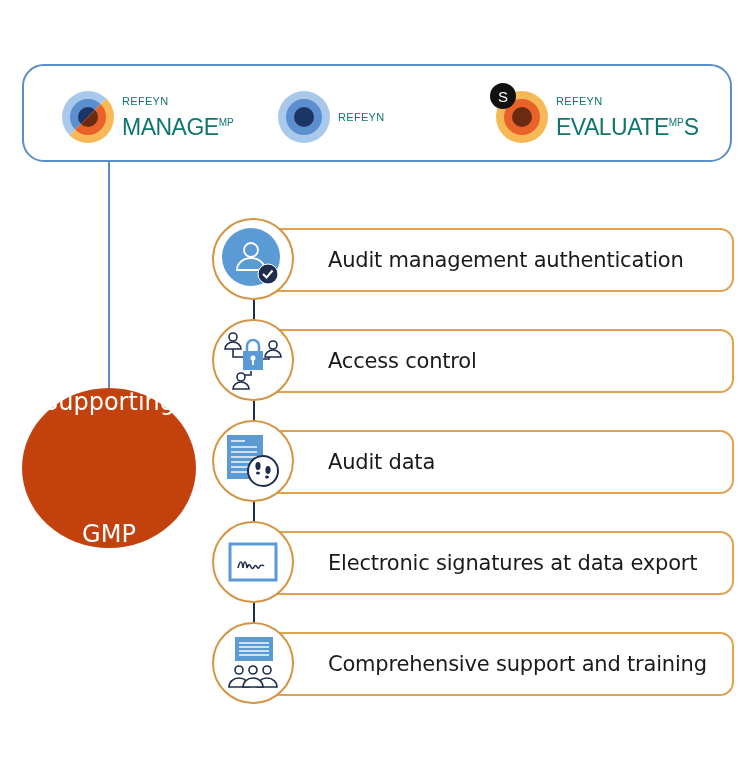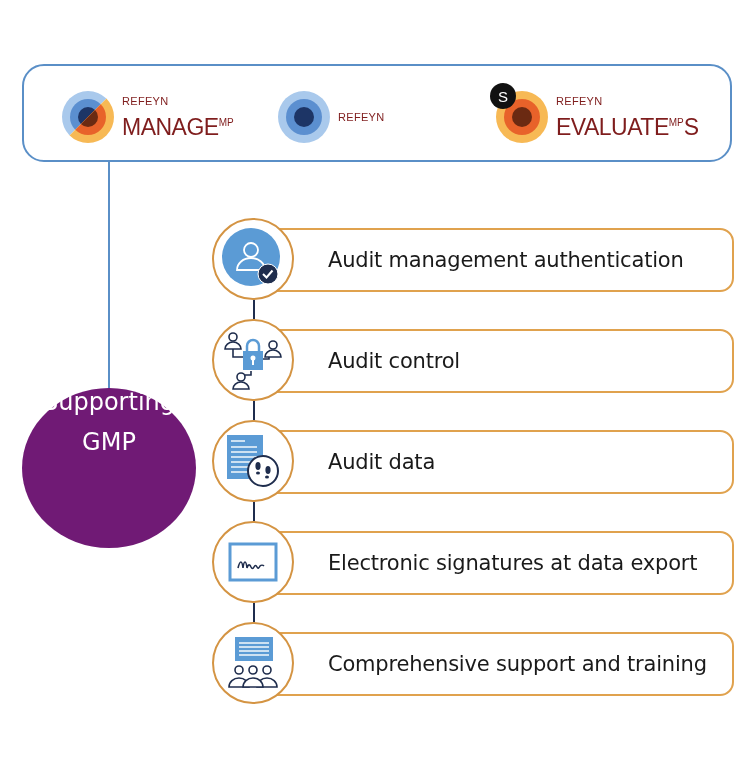--- a/index.html
+++ b/index.html
@@ -1,26 +1,26 @@
 <!DOCTYPE html>
 <html><head>
 <meta charset="utf-8">
 <style>
   html, body { margin:0; padding:0; background:#ffffff; }
   body { width:754px; height:764px; position:relative; overflow:hidden; font-family:"DejaVu Sans", sans-serif; }
   .top-box { position:absolute; left:22px; top:64px; width:710px; height:98px; border:2px solid #5a8fc7; border-radius:22px; box-sizing:border-box; background:#fff; }
   .brand { position:absolute; top:24px; height:54px; display:flex; align-items:center; }
   .brand .logo { width:52px; height:52px; position:relative; flex:none; }
-  .brand .txt { margin-left:8px; display:flex; flex-direction:column; line-height:1; color:#7f1d1d; }
+  .brand .txt { margin-left:8px; display:flex; flex-direction:column; line-height:1; color:#0f766e; }
   .brand .refeyn { font-size:11px; letter-spacing:0.3px; font-family:"Liberation Sans", sans-serif; }
   .brand .product { font-size:23px; font-family:"Liberation Sans", sans-serif; letter-spacing:-0.5px; margin-top:9px; }
   .brand .product sup { font-size:10px; vertical-align:top; position:relative; top:2px; letter-spacing:0; }
   .s-badge { position:absolute; left:-6px; top:-8px; width:26px; height:26px; border-radius:50%; background:#111; color:#fff; font-size:15px; display:flex; align-items:center; justify-content:center; font-family:"Liberation Sans", sans-serif; }
   .vline { position:absolute; left:108px; top:162px; width:2px; height:230px; background:#5a8fc7; }
-  .gmp-circle { position:absolute; left:22px; top:388px; width:174px; height:160px; border-radius:50%; background:#701a75; color:#fff; display:flex; flex-direction:column; align-items:center; justify-content:flex-start; }
+  .gmp-circle { position:absolute; left:22px; top:388px; width:174px; height:160px; border-radius:50%; background:#c2410c; color:#fff; display:flex; flex-direction:column; align-items:center; justify-content:space-between; }
   .gmp-circle .l1 { font-size:24px; font-family:"DejaVu Sans", sans-serif; }
   .gmp-circle .l2 { font-size:24px; font-weight:normal; margin-top:12px; }
   .chain { position:absolute; left:253px; top:300px; width:2px; height:350px; background:#1f2d4d; }
   .feature { position:absolute; left:212px; width:522px; height:86px; }
   .feature .bar { position:absolute; left:40px; top:10px; right:0; height:64px; border:2px solid #e0a24e; border-radius:14px; box-sizing:border-box; background:#fff; }
   .feature .ring { position:absolute; left:0; top:0; width:82px; height:82px; border-radius:50%; border:2px solid #d49443; background:#fff; box-sizing:border-box; display:flex; align-items:center; justify-content:center; }
   .feature .label { position:absolute; left:116px; top:10px; height:64px; display:flex; align-items:center; font-size:21px; color:#1a1a1a; font-family:"DejaVu Sans", sans-serif; letter-spacing:-0.2px; }
 </style>
 </head>
 <body>
@@ -120,21 +120,21 @@
         <path d="M14 22 v8 h12"></path>
           <path d="M42 32 h8 v-2"></path>
           <path d="M32 44 v4 h-6"></path>
       </g>
       <path d="M28 24 v-5 a6 6 0 0 1 12 0 v5" fill="none" stroke="#5b9bd5" stroke-width="2.5"></path>
       <rect x="24" y="24" width="20" height="19" fill="#5b9bd5"></rect>
       <circle cx="34" cy="31" r="2.5" fill="#fff"></circle>
         <rect x="33" y="32" width="2" height="6" fill="#fff"></rect>
     </svg>
   </div>
-  <div class="label">Audit control</div>
+  <div class="label">Access control</div>
 </div>
 
 <div class="feature" style="top:420px;">
   <div class="bar"></div>
   <div class="ring">
     <svg width="60" height="56" viewBox="0 0 60 56">
       <rect x="4" y="2" width="36" height="44" fill="#5b9bd5"></rect>
       <g stroke="#fff" stroke-width="1.4">
           <line x1="8" y1="8" x2="22" y2="8"></line>
           <line x1="8" y1="14" x2="34" y2="14"></line>

